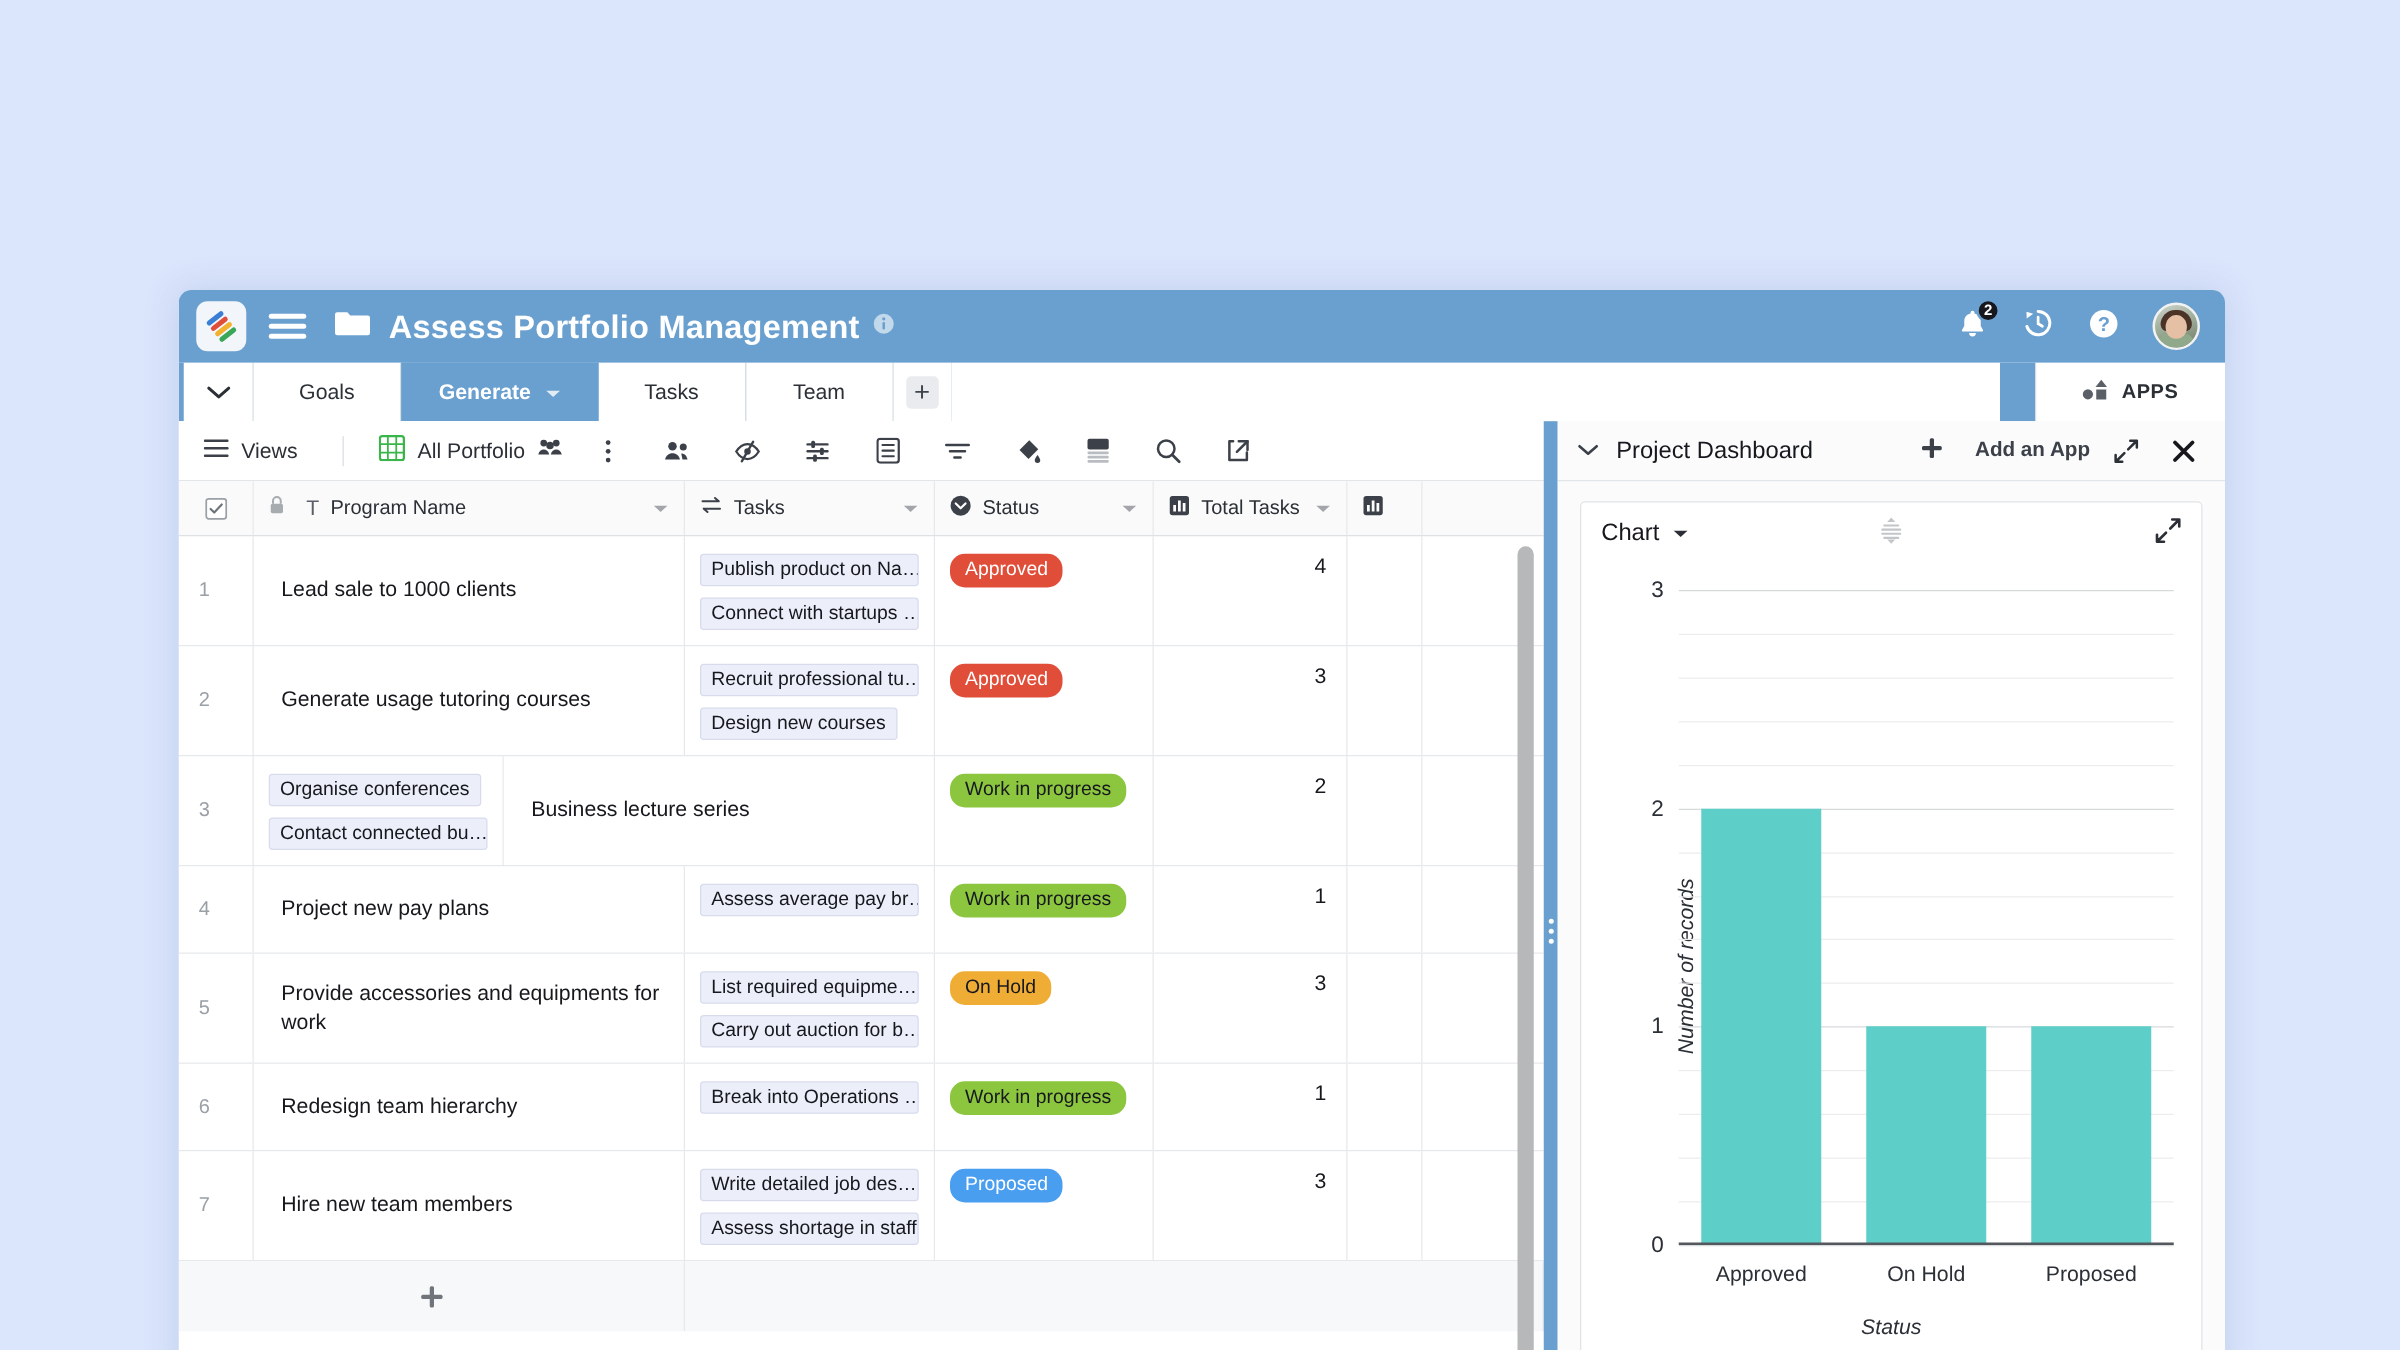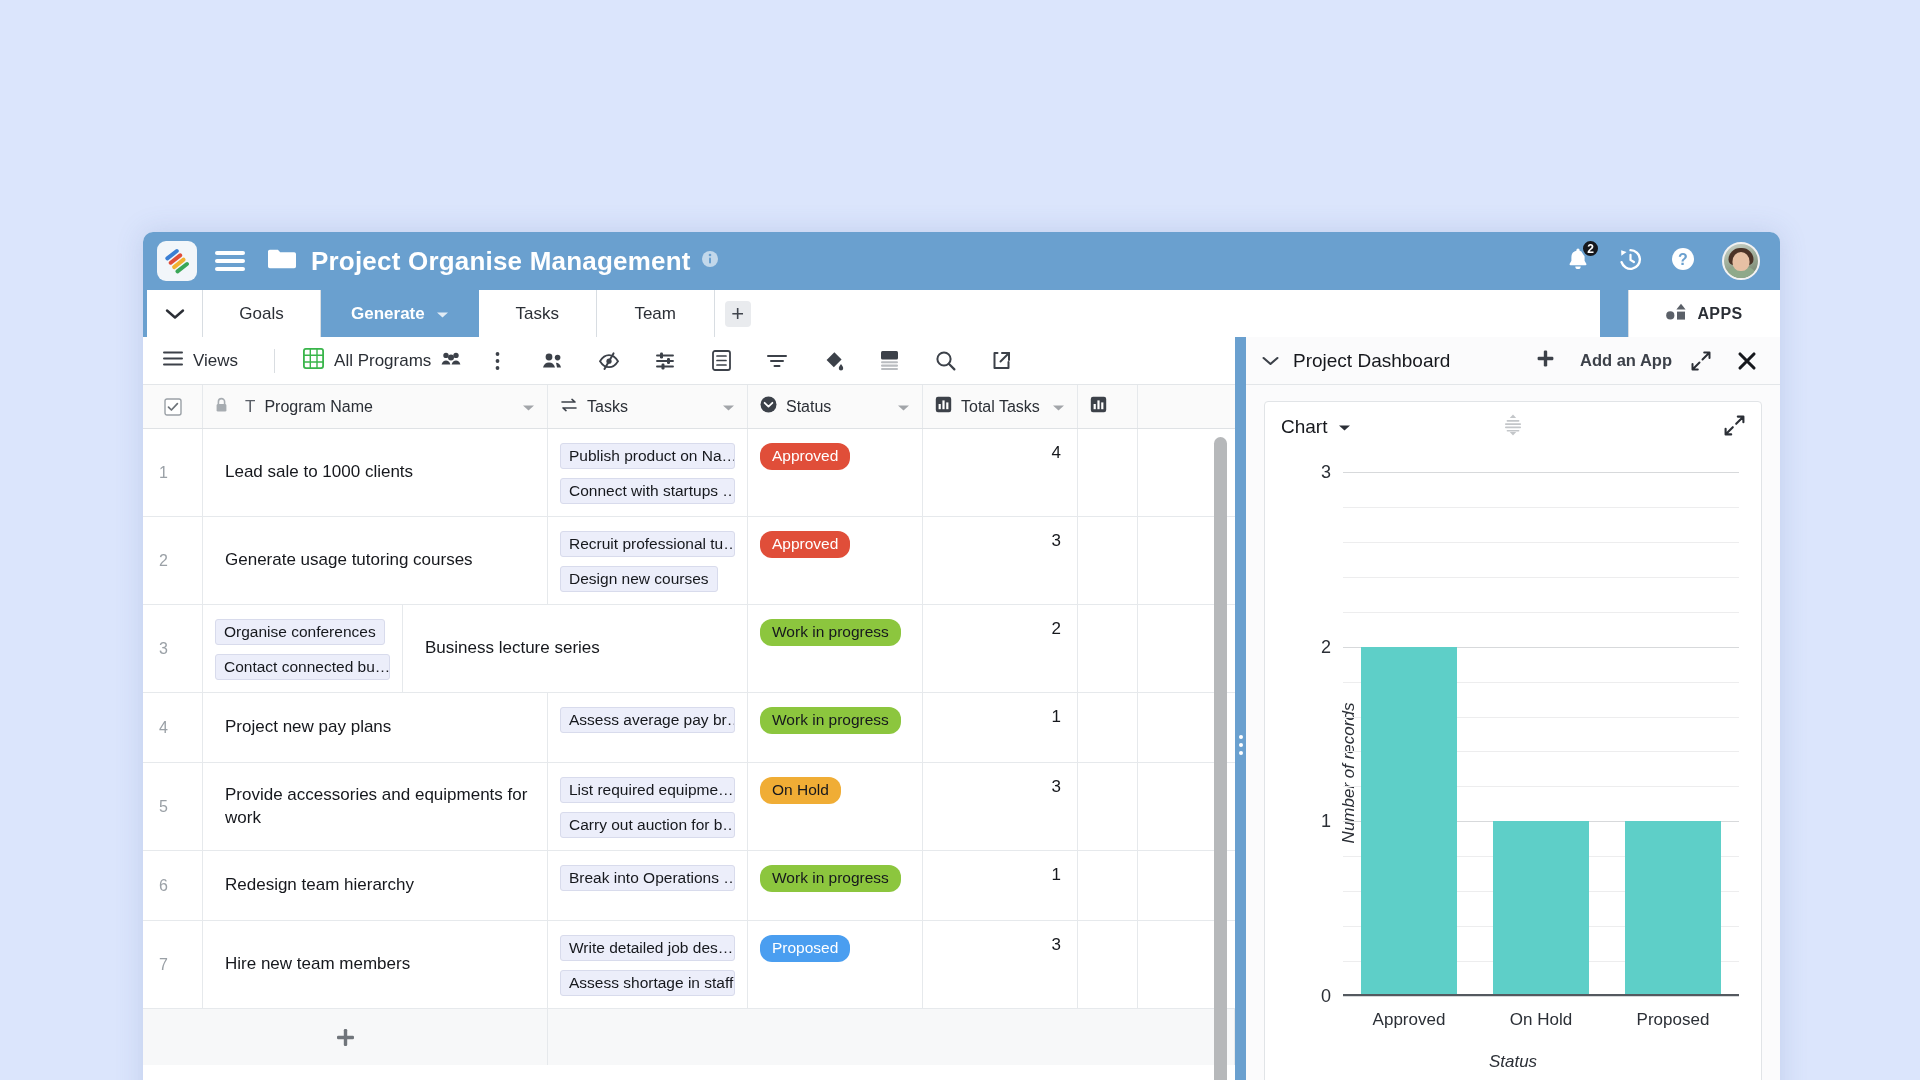--- a/index.html
+++ b/index.html
@@ -308,21 +308,21 @@
           <span></span>
           <span></span>
       </div>
 
       <div class="folder-icon">
         <svg width="30" height="24" viewBox="0 0 30 24" aria-hidden="true">
           <path d="M1 4.5A1.8 1.8 0 0 1 2.8 2.7h8.1l2.3 2.6h14A1.8 1.8 0 0 1 29 7.1v12.3a1.8 1.8 0 0 1-1.8 1.8H2.8A1.8 1.8 0 0 1 1 19.4z" fill="#ffffff"></path>
         </svg>
       </div>
 
-      <div class="app-title">Project Organise Management</div>
+      <div class="app-title">Assess Portfolio Management</div>
 
       <div class="info-icon">
         <svg width="18" height="18" viewBox="0 0 18 18" aria-hidden="true">
           <circle cx="9" cy="9" r="8" fill="#d2e2f0"></circle>
           <rect x="8" y="7.5" width="2" height="6" rx="1" fill="#6aa0cf"></rect>
           <circle cx="9" cy="5" r="1.3" fill="#6aa0cf"></circle>
         </svg>
       </div>
 
       <div class="topbar-right">
@@ -421,21 +421,21 @@
 
           <div class="tb-sep"></div>
 
           <div class="tb-view-name">
             <span>
               <svg width="21" height="21" viewBox="0 0 21 21" aria-hidden="true">
                 <rect x="0.9" y="0.9" width="19.2" height="19.2" rx="2" fill="none" stroke="#39b54a" stroke-width="1.8"></rect>
                 <path d="M7.3 1v19M14 1v19M1 7.3h19M1 14h19" stroke="#39b54a" stroke-width="1.4"></path>
               </svg>
             </span>
-            <span class="tb-view-name-label">All Programs</span>
+            <span class="tb-view-name-label">All Portfolio</span>
             <span>
               <svg width="20" height="16" viewBox="0 0 20 16" aria-hidden="true">
                 <circle cx="5" cy="4.4" r="2.7" fill="#3c4149"></circle>
                   <circle cx="15" cy="4.4" r="2.7" fill="#3c4149"></circle>
                 <circle cx="10" cy="6.4" r="3" fill="#3c4149"></circle>
                 <path d="M0.6 13.6c.6-2.6 2.4-4 4.4-4s3.8 1.4 4.4 4z" fill="#3c4149"></path>
                 <path d="M10.6 13.6c.6-2.6 2.4-4 4.4-4s3.8 1.4 4.4 4z" fill="#3c4149"></path>
               </svg>
             </span>
           </div>

